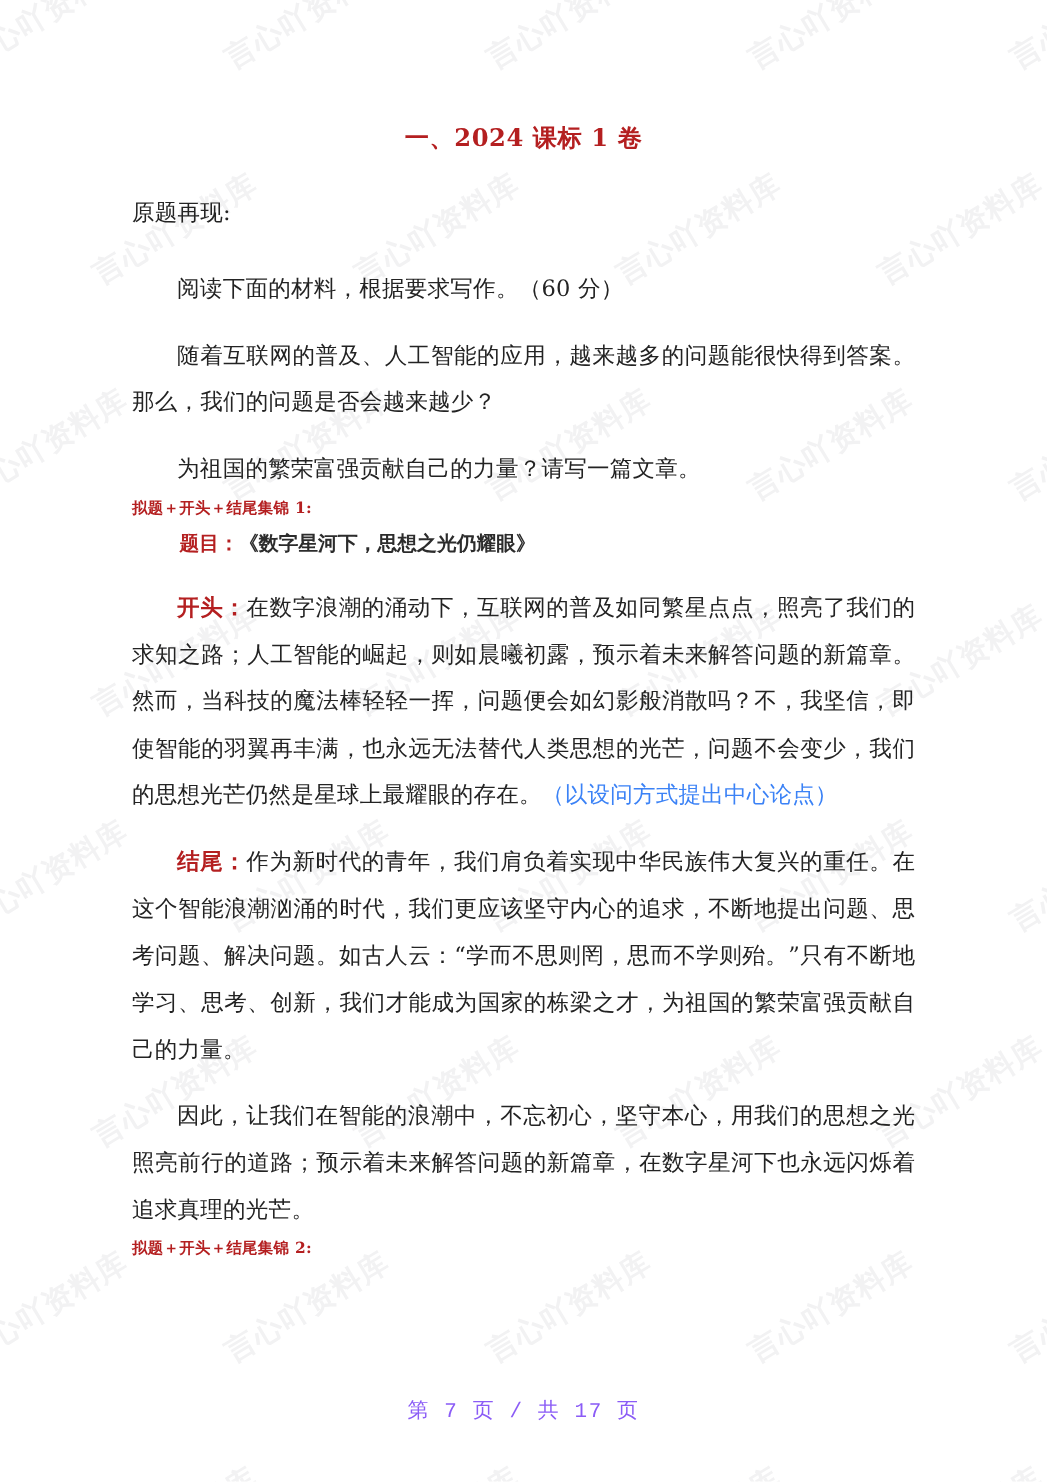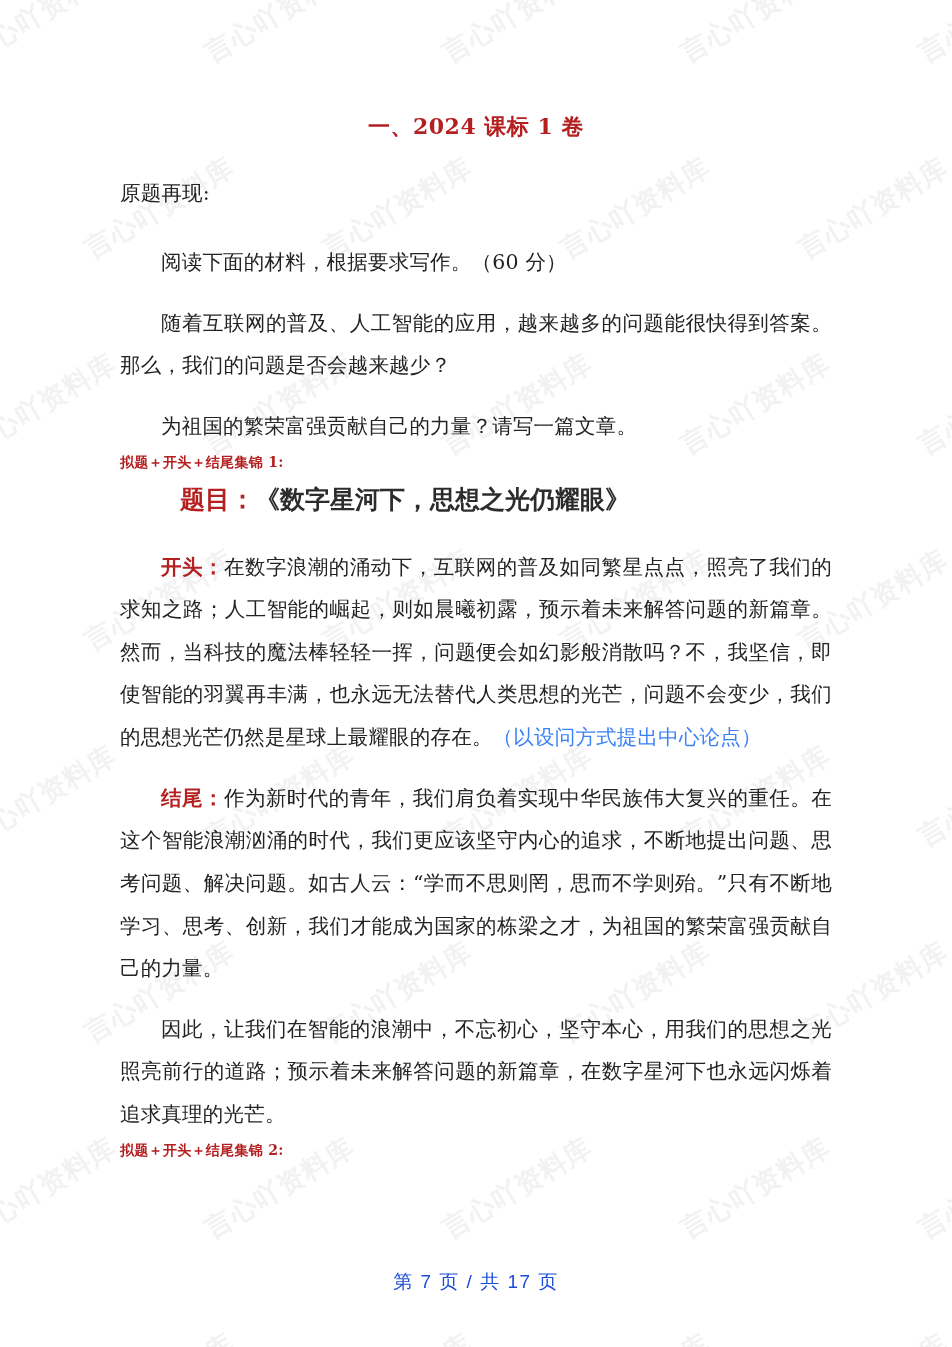--- a/index.html
+++ b/index.html
@@ -87,41 +87,40 @@
 
   .label-red {
     color: #b41f20;
     font-weight: 700;
   }
   .blue-note {
     color: #3b82f6;
   }
 
   .title-line {
-    font-size: 25px;
+    font-size: 18px;
     line-height: 2.08;
     color: #232323;
     margin: 0;
     text-indent: 2.4em;
     font-weight: 700;
-    font-family: Liberation Mono, monospace;
   }
   .title-line .work-name { color: #2c2c2c; font-weight: 700; }
 
   .footer {
     position: absolute;
     left: 0;
     right: 0;
     bottom: 52px;
     text-align: center;
     font-size: 19px;
-    color: #1d4ed8;
+    color: #8b5cf6;
     letter-spacing: 1.5px;
     z-index: 1;
-    font-family: Liberation Sans, sans-serif;
+    font-family: Liberation Mono, monospace;
   }
 </style>
 </head>
 <body>
 
 <div class="page">
 
   <div class="watermark-layer">
       <span class="wm" style="left: -40px; top: 40px;">言心吖资料库</span>
       <span class="wm" style="left: 198px; top: 40px;">言心吖资料库</span>

